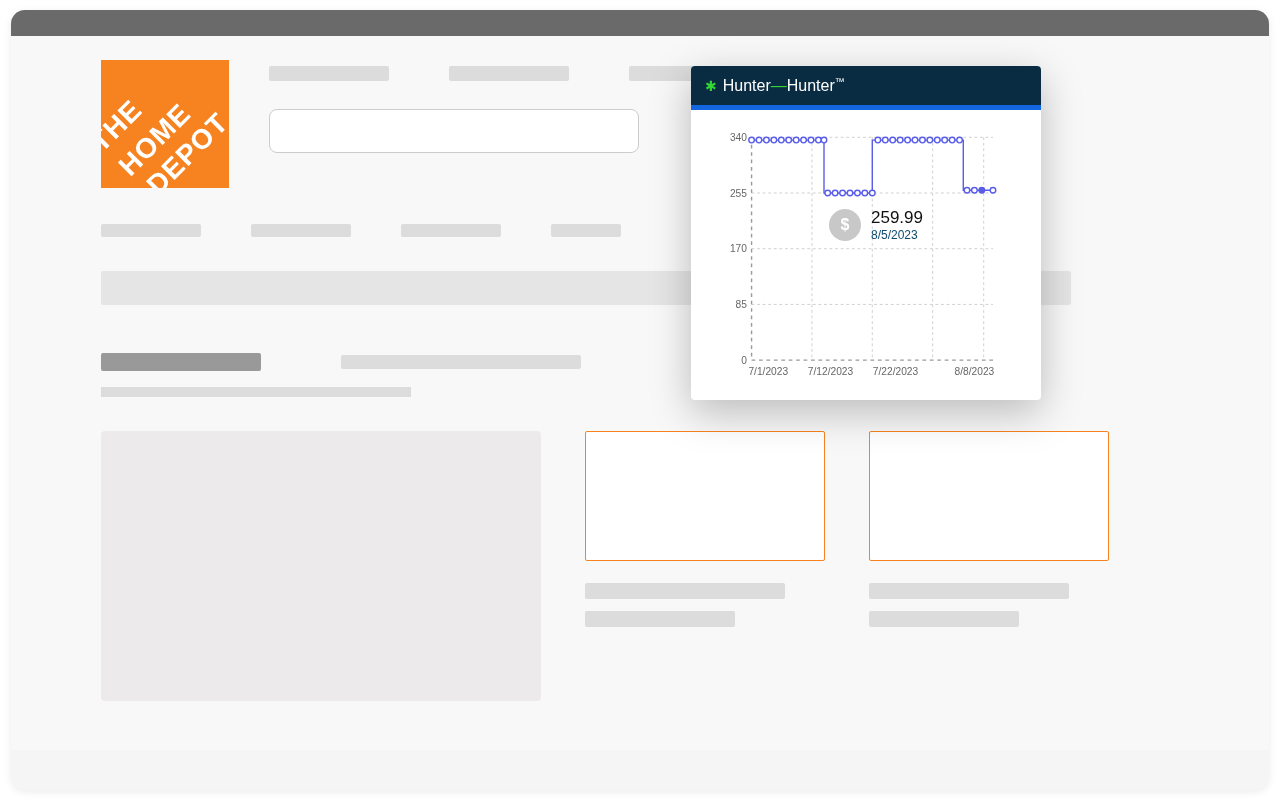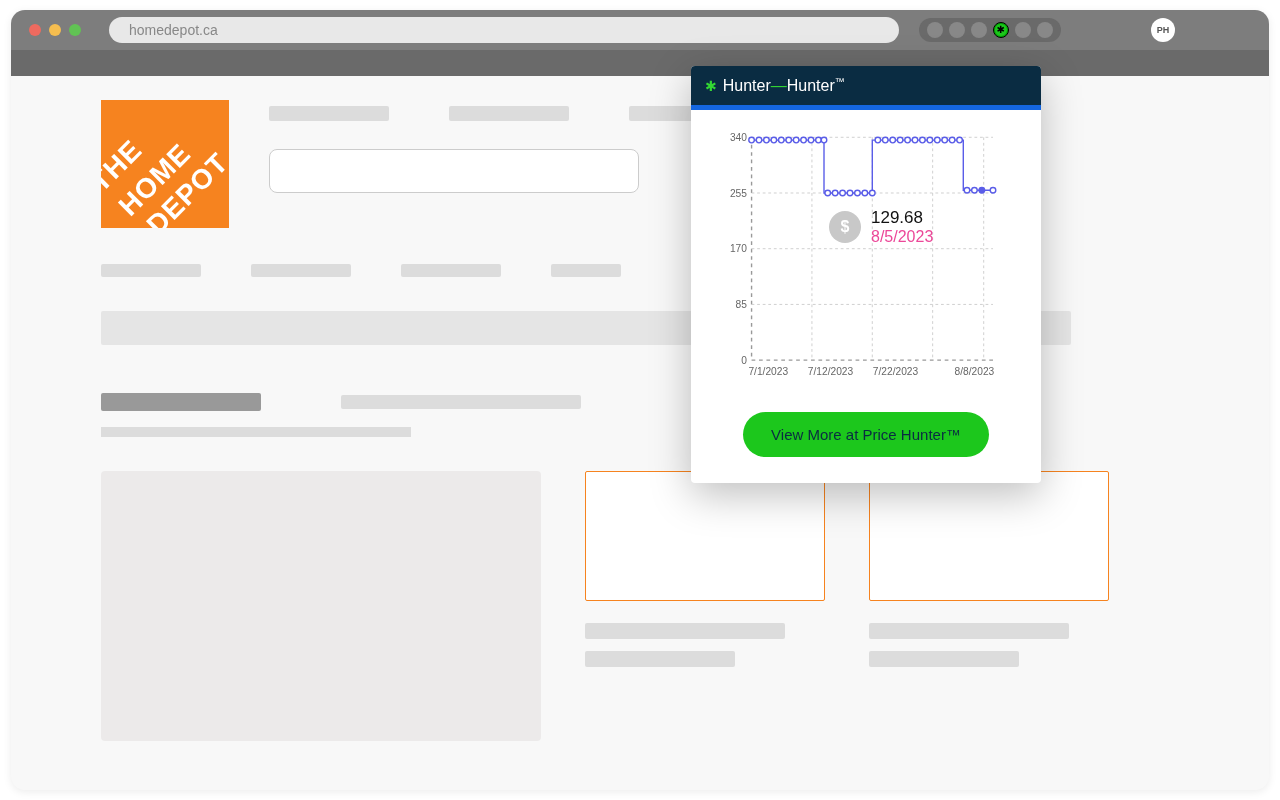--- a/index.html
+++ b/index.html
@@ -66,48 +66,27 @@
 .chart-svg { width: 100%; height: 260px; }
 .axis-text { font-size: 11px; fill: #666; }
 .grid-line { stroke: #ccc; stroke-width: 1; stroke-dasharray: 3 3; }
 .axis-line { stroke: #999; stroke-width: 1.5; stroke-dasharray: 4 4; }
 .series { stroke: #5a5de8; stroke-width: 1.5; fill: none; }
 .pt { fill: #fff; stroke: #5a5de8; stroke-width: 1.5; }
 .pt.fill { fill: #5a5de8; }
 .tooltip-chart { position: absolute; left: 138px; top: 98px; display: flex; align-items: center; gap: 10px; }
 .tt-badge { width: 32px; height: 32px; border-radius: 50%; background: #c8c8c8; color: #fff; display: flex; align-items: center; justify-content: center; font-weight: 700; font-size: 16px; }
 .tt-text .price { font-size: 17px; color: #111; } 
-.tt-text .date { font-size: 16px; color: #ec4899; }
+.tt-text .date { font-size: 12px; color: #0c4a6e; }
 .cta { display: block; margin: 12px auto 26px; background: #1cc71c; color: #0a2c42; border: none; border-radius: 28px; padding: 14px 28px; font-size: 15px; font-weight: 500; cursor: pointer; }
 </style>
 </head>
 <body>
 
 <div class="browser-frame">
-  <div class="titlebar">
-    <div class="traffic-dots">
-      <div class="dot red"></div>
-      <div class="dot yellow"></div>
-      <div class="dot green"></div>
-    </div>
-    <div class="url-bar">
-      <span>homedepot.ca</span>
-    </div>
-    <div class="ext-tray">
-      <div class="ext-dot"></div>
-      <div class="ext-dot"></div>
-      <div class="ext-dot"></div>
-      <div class="ext-dot active"></div>
-      <div class="ext-dot"></div>
-      <div class="ext-dot"></div>
-    </div>
-    <div class="profile-badge">
-      <span>PH</span>
-    </div>
-  </div>
   <div class="subbar"></div>
 
   <div class="page">
     <div class="header-row">
       <div class="logo">
         <div class="logo-text lt1">THE</div>
         <div class="logo-text lt2">HOME</div>
         <div class="logo-text lt3">DEPOT</div>
       </div>
       <div class="header-right">
@@ -220,20 +199,19 @@
             <circle class="pt" cx="264" cy="13" r="3"></circle>
           <circle class="pt" cx="272" cy="67" r="3"></circle>
             <circle class="pt" cx="280" cy="67" r="3"></circle>
             <circle class="pt fill" cx="288" cy="67" r="3"></circle>
             <circle class="pt" cx="300" cy="67" r="3"></circle>
         </g>
       </svg>
       <div class="tooltip-chart">
         <div class="tt-badge">$</div>
         <div class="tt-text">
-          <div class="price">129.68</div>
+          <div class="price">259.99</div>
           <div class="date">8/5/2023</div>
         </div>
       </div>
     </div>
-    <button class="cta">View More at Price Hunter™</button>
   </div>
 </div>
 
 </body></html>

